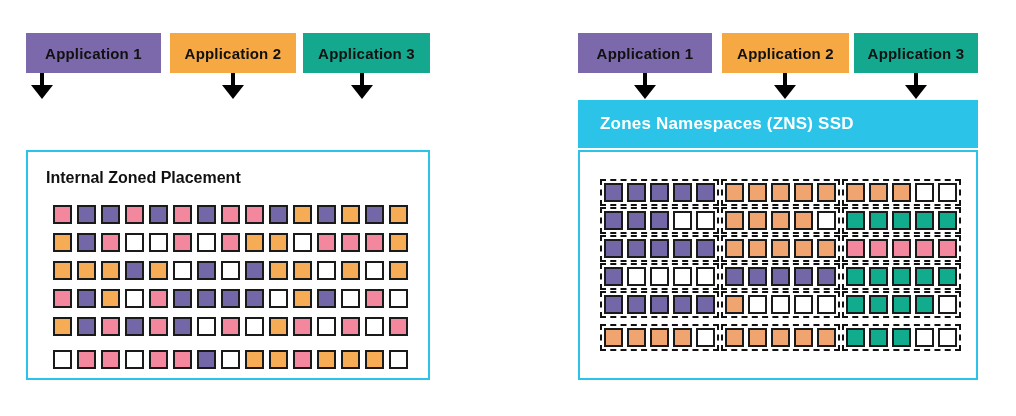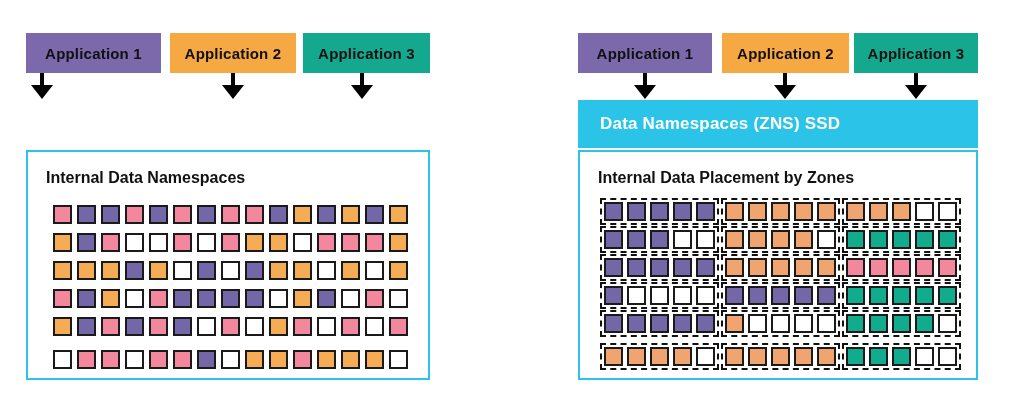--- a/index.html
+++ b/index.html
@@ -96,21 +96,21 @@
         <span class="stem"></span>
         <span class="head"></span>
       </div>
     <div class="arrow arrow-3">
         <span class="stem"></span>
         <span class="head"></span>
       </div>
 
 
     <div class="ssd-body">
-      <h3 class="body-title">Internal Data Namespaces</h3>
+      <h3 class="body-title">Internal Zoned Placement</h3>
       <div class="grid flat">
           <div class="grid-row">
             <span class="blk" style="background-color: rgb(242, 135, 158);"></span>
             <span class="blk" style="background-color: rgb(116, 103, 168);"></span>
             <span class="blk" style="background-color: rgb(116, 103, 168);"></span>
             <span class="blk" style="background-color: rgb(242, 135, 158);"></span>
             <span class="blk" style="background-color: rgb(116, 103, 168);"></span>
             <span class="blk" style="background-color: rgb(242, 135, 158);"></span>
             <span class="blk" style="background-color: rgb(116, 103, 168);"></span>
             <span class="blk" style="background-color: rgb(242, 135, 158);"></span>
@@ -229,25 +229,24 @@
     <div class="arrow arrow-2">
         <span class="stem"></span>
         <span class="head"></span>
       </div>
     <div class="arrow arrow-3">
         <span class="stem"></span>
         <span class="head"></span>
       </div>
 
     <div class="ssd-header" style="background-color: rgb(43, 196, 232);">
-      <span>Data Namespaces (ZNS) SSD</span>
+      <span>Zones Namespaces (ZNS) SSD</span>
     </div>
 
     <div class="ssd-body">
-      <h3 class="body-title">Internal Data Placement by Zones</h3>
       <div class="grid zoned">
           <div class="grid-row">
             <div class="zone">
               <span class="blk" style="background-color: rgb(116, 103, 168);"></span>
               <span class="blk" style="background-color: rgb(116, 103, 168);"></span>
               <span class="blk" style="background-color: rgb(116, 103, 168);"></span>
               <span class="blk" style="background-color: rgb(116, 103, 168);"></span>
               <span class="blk" style="background-color: rgb(116, 103, 168);"></span>
             </div>
             <div class="zone">

